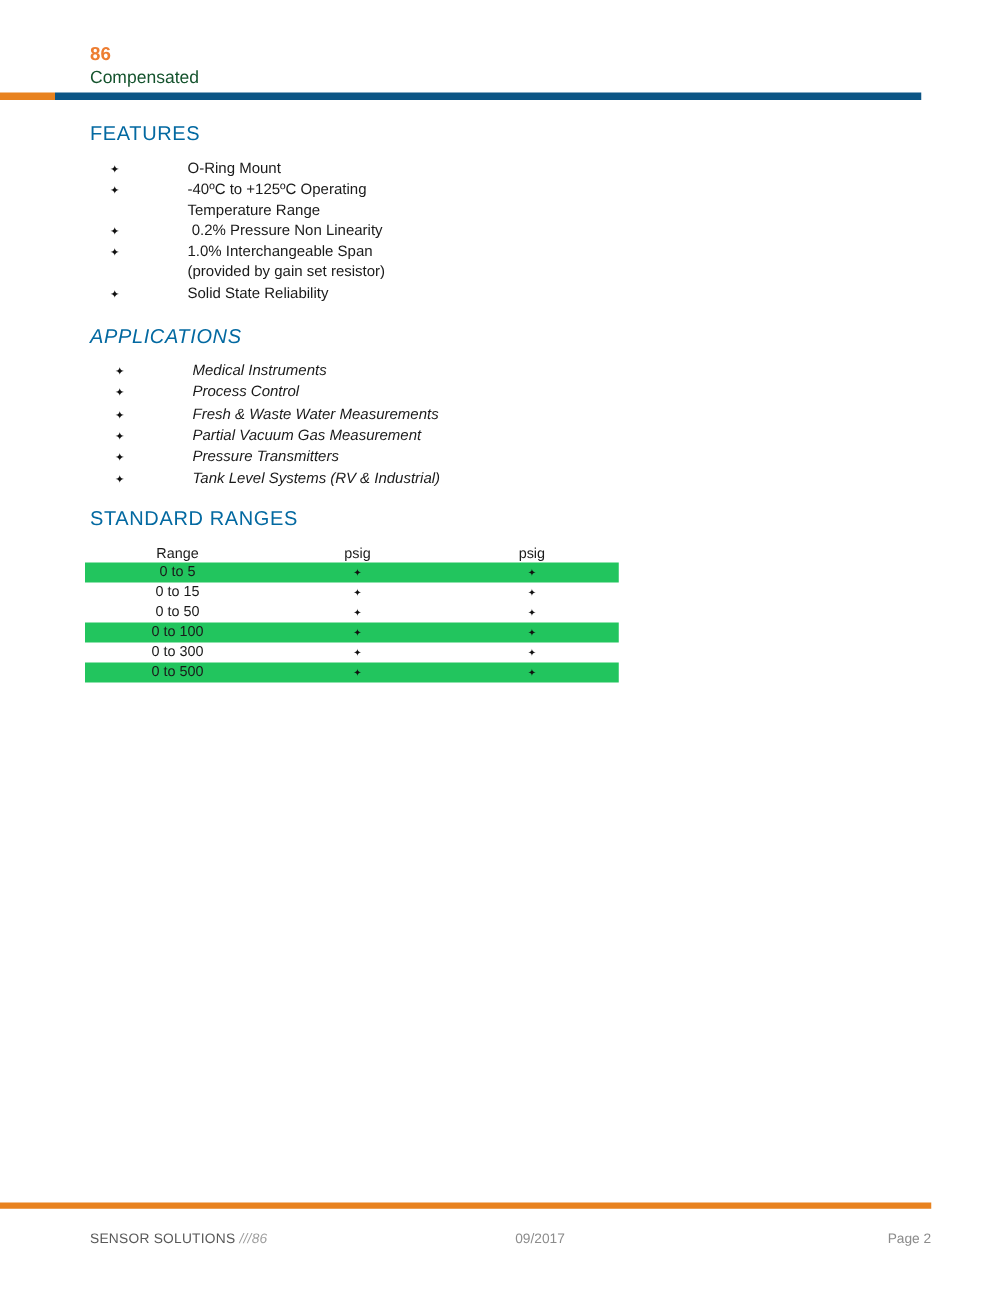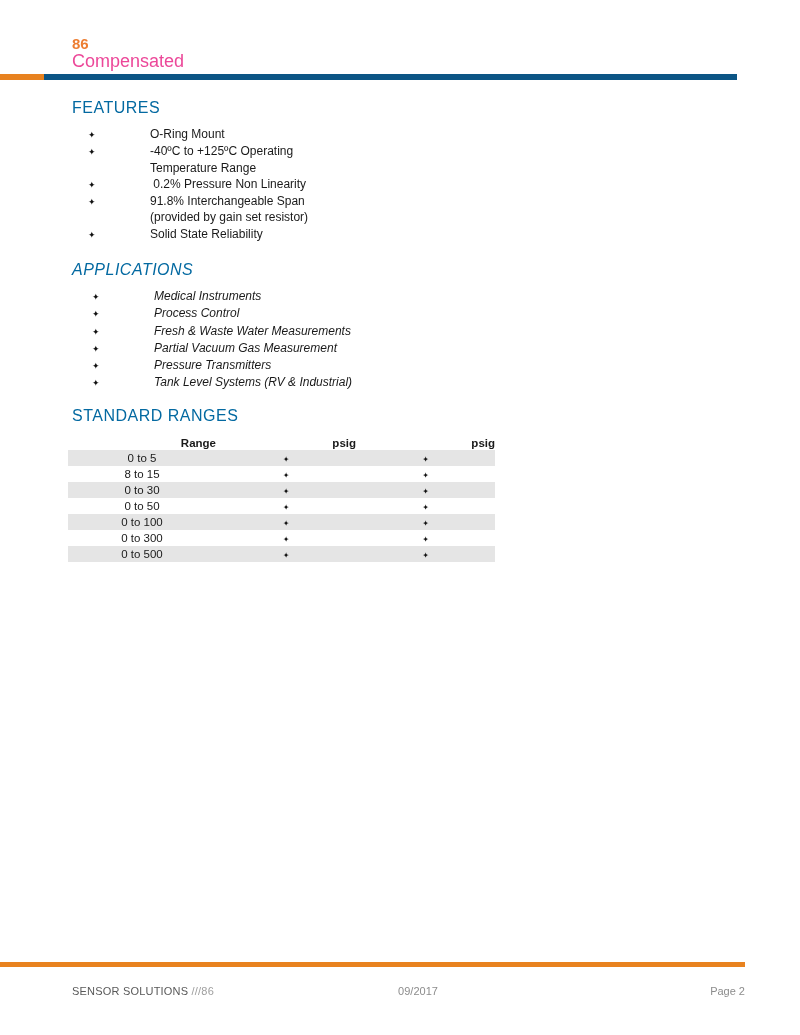--- a/index.html
+++ b/index.html
@@ -9,21 +9,21 @@
     height: 1035px;
     background: #ffffff;
     font-family: "Liberation Sans", "DejaVu Sans", sans-serif;
     color: #1a1a1a;
     overflow: hidden;
   }
 
   
   .header-block { position: absolute; left: 72px; top: 36px; }
   .model { font-size: 15px; font-weight: 700; color: #ED7D31; line-height: 15px; }
-  .subtitle { font-size: 18px; color: #ec4899; margin-top: 4px; line-height: 13px; }
+  .subtitle { font-size: 14px; color: #14532d; margin-top: 4px; line-height: 13px; }
 
   .top-rule { position: absolute; left: 0; top: 74px; width: 737px; height: 6px; display: flex; }
   .top-rule .seg-orange { width: 44px; background: #E8821F; }
   .top-rule .seg-blue { flex: 1; background: #0C5585; }
 
   
   section { position: absolute; left: 72px; }
   .sec-features { top: 99px; }
   .sec-applications { top: 261px; font-style: italic; }
   .sec-ranges { top: 407px; }
@@ -44,31 +44,31 @@
   ul.bullets .li-text { white-space: pre-wrap; margin-left: 40px; }
 
   
   table.ranges {
     margin: 10px 0 0 -4px;
     border-collapse: collapse;
     table-layout: fixed;
     width: 427px;
     font-size: 11.5px;
   }
-  table.ranges th { height: 15px; padding: 0; font-weight: 700; text-align: right; vertical-align: middle; }
+  table.ranges th { height: 15px; padding: 0; font-weight: 400; text-align: center; vertical-align: middle; }
   table.ranges td { height: 16px; padding: 0; text-align: center; vertical-align: middle; }
-  table.ranges tr.shade td { background: #e5e5e5; }
+  table.ranges tr.shade td { background: #22c55e; }
   table.ranges td.mark span { font-size: 8px; color: #111; }
 
   
   .footer-rule { position: absolute; left: 0; top: 962px; width: 745px; height: 5px; background: #E8821F; }
   .footer-row { position: absolute; left: 72px; top: 984px; width: 673px; height: 14px; font-size: 11px; line-height: 14px; color: #8C8C8C; }
   .footer-row .brand { position: absolute; left: 0; color: #595959; letter-spacing: 0.2px; }
-  .footer-row .brand .suffix { color: #9E9E9E; }
-  .footer-row .date { position: absolute; left: 346px; transform: translateX(-50%); }
+  .footer-row .brand .suffix { color: #9E9E9E; font-style: italic; }
+  .footer-row .date { position: absolute; left: 360px; transform: translateX(-50%); }
   .footer-row .page-num { position: absolute; right: 0; }
 </style>
 </head>
 <body>
 
 <div class="page">
 
   <div class="header-block">
     <div class="model">86</div>
     <div class="subtitle">Compensated</div>
@@ -90,21 +90,21 @@
         <span class="bullet">✦</span>
         <span class="li-text">-40ºC to +125ºC Operating
 Temperature Range</span>
       </li>
       <li>
         <span class="bullet">✦</span>
         <span class="li-text"> 0.2% Pressure Non Linearity</span>
       </li>
       <li>
         <span class="bullet">✦</span>
-        <span class="li-text">91.8% Interchangeable Span
+        <span class="li-text">1.0% Interchangeable Span
 (provided by gain set resistor)</span>
       </li>
       <li>
         <span class="bullet">✦</span>
         <span class="li-text">Solid State Reliability</span>
       </li>
     </ul>
   </section>
 
   <section class="sec-applications">
@@ -152,26 +152,21 @@
           <th>psig</th>
         </tr>
       </thead>
       <tbody>
         <tr class="shade">
           <td>0 to 5</td>
           <td class="mark"><span>✦</span></td>
           <td class="mark"><span>✦</span></td>
         </tr>
         <tr>
-          <td>8 to 15</td>
-          <td class="mark"><span>✦</span></td>
-          <td class="mark"><span>✦</span></td>
-        </tr>
-        <tr class="shade">
-          <td>0 to 30</td>
+          <td>0 to 15</td>
           <td class="mark"><span>✦</span></td>
           <td class="mark"><span>✦</span></td>
         </tr>
         <tr>
           <td>0 to 50</td>
           <td class="mark"><span>✦</span></td>
           <td class="mark"><span>✦</span></td>
         </tr>
         <tr class="shade">
           <td>0 to 100</td>

